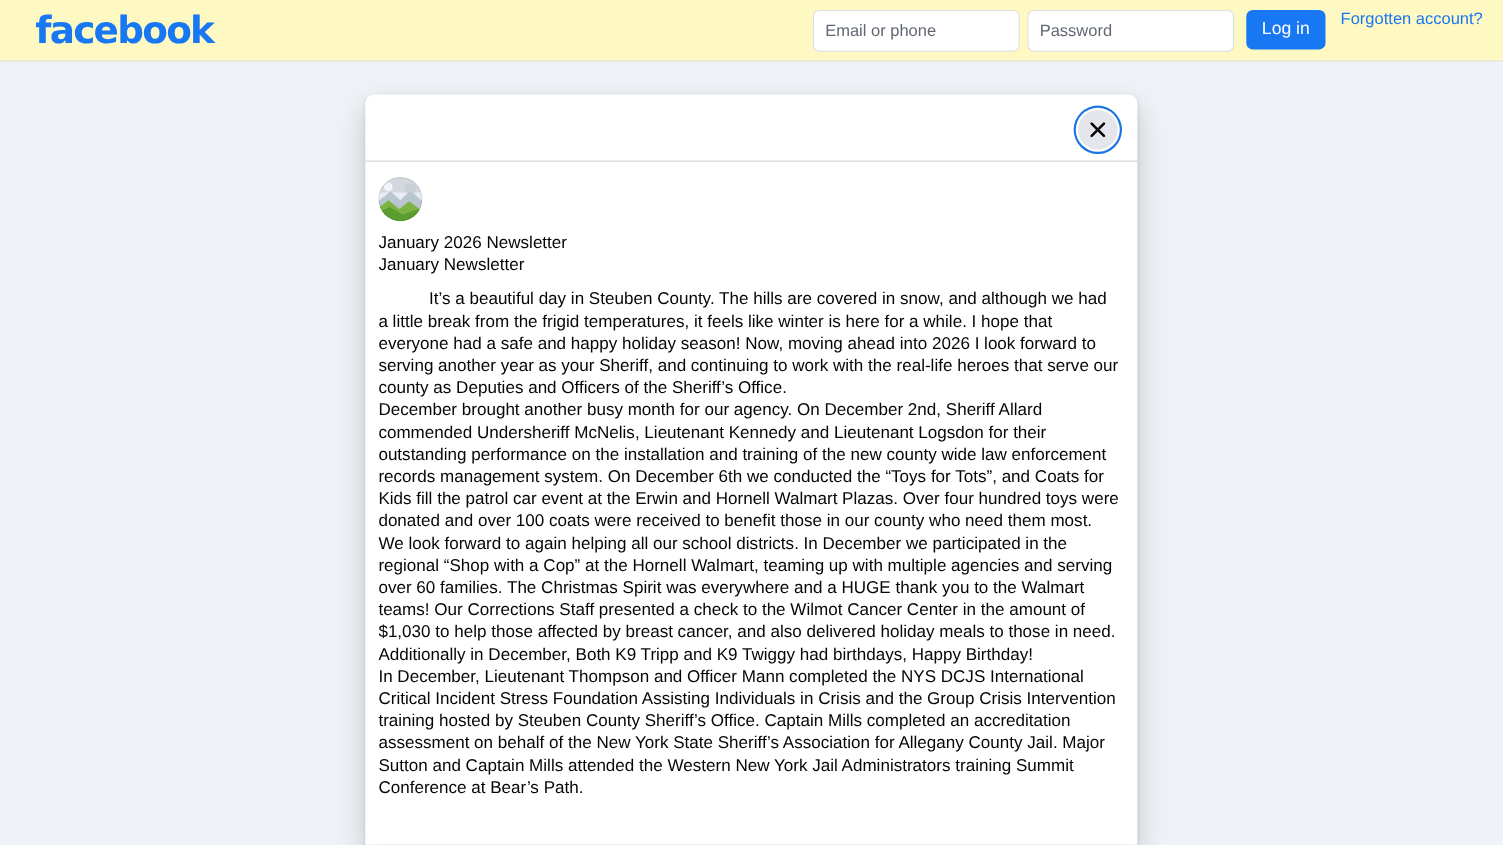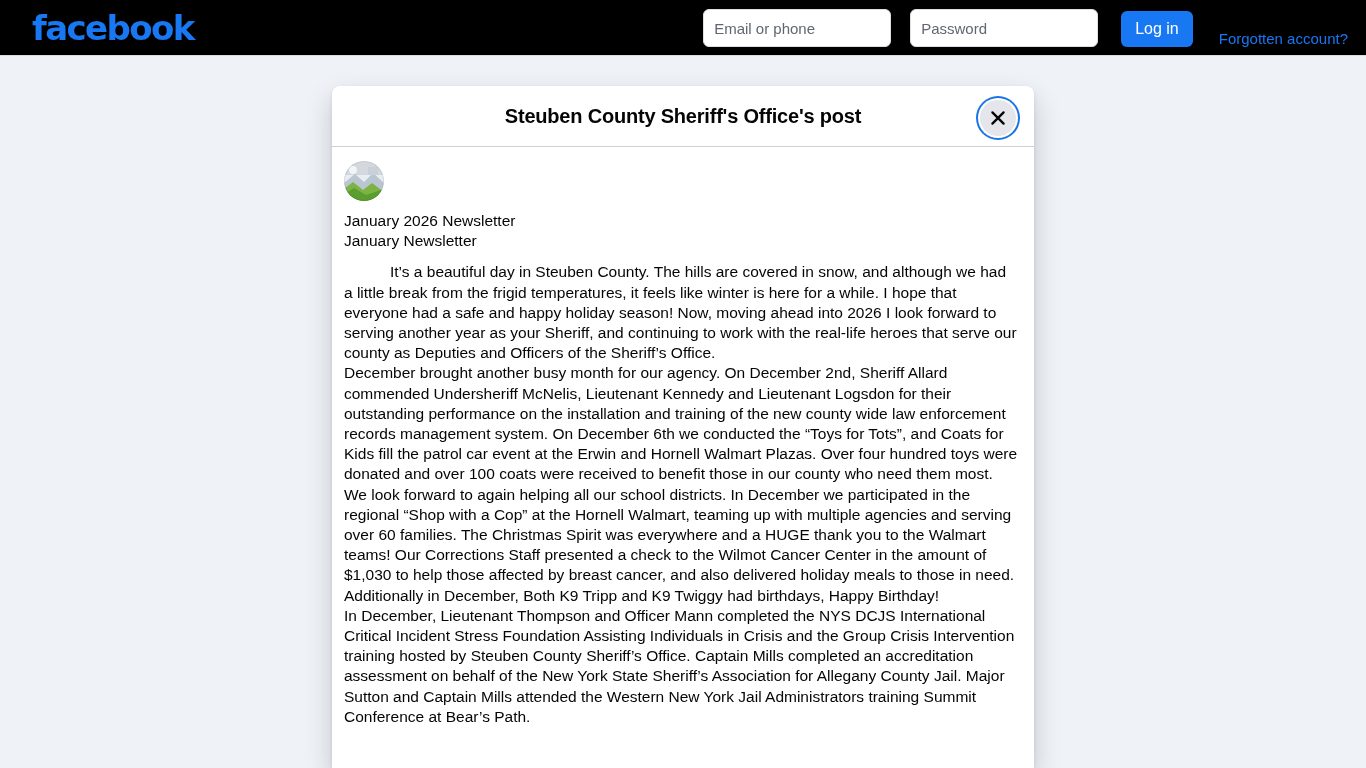--- a/index.html
+++ b/index.html
@@ -13,21 +13,21 @@
     background: #eff2f7;
     font-family: "Liberation Sans", sans-serif;
   }
 
   
   #topbar {
     position: absolute;
     top: 0; left: 0;
     width: 1366px;
     height: 56px;
-    background: #000000;
+    background: #fef9c3;
     border-bottom: 1px solid #dddfe2;
     display: flex;
     align-items: center;
     z-index: 30;
   }
   #fb-logo {
     position: absolute;
     left: 32px;
     top: 10px;
     font-size: 34px;
@@ -36,22 +36,22 @@
     color: #1877f2;
     letter-spacing: -1.6px;
     font-family: "DejaVu Sans", sans-serif;
     user-select: none;
   }
   #login-area {
     position: absolute;
     right: 18px;
     top: 9px;
     display: flex;
-    align-items: flex-end;
-    gap: 12px;
+    align-items: flex-start;
+    gap: 0px;
   }
   .login-input {
     width: 188px;
     height: 38px;
     border: 1px solid #dddfe2;
     border-radius: 6px;
     padding: 0 10px;
     font-size: 15px;
     color: #1c1e21;
     font-family: "Liberation Sans", sans-serif;
@@ -201,21 +201,20 @@
     <button id="login-button">Log in</button>
     <a id="forgot-link">Forgotten account?</a>
   </div>
 </div>
 
 <div id="backdrop"></div>
 
 <div id="modal">
 
   <div id="modal-header">
-    <div id="modal-title">Steuben County Sheriff's Office's post</div>
     <button id="close-button">
       <svg width="18" height="18" viewBox="0 0 18 18">
         <path d="M3.4 3.4 L14.6 14.6 M14.6 3.4 L3.4 14.6" stroke="#050505" stroke-width="2.3" stroke-linecap="round" fill="none"></path>
       </svg>
     </button>
   </div>
 
   <div id="post-body">
 
     <div id="author-row">

